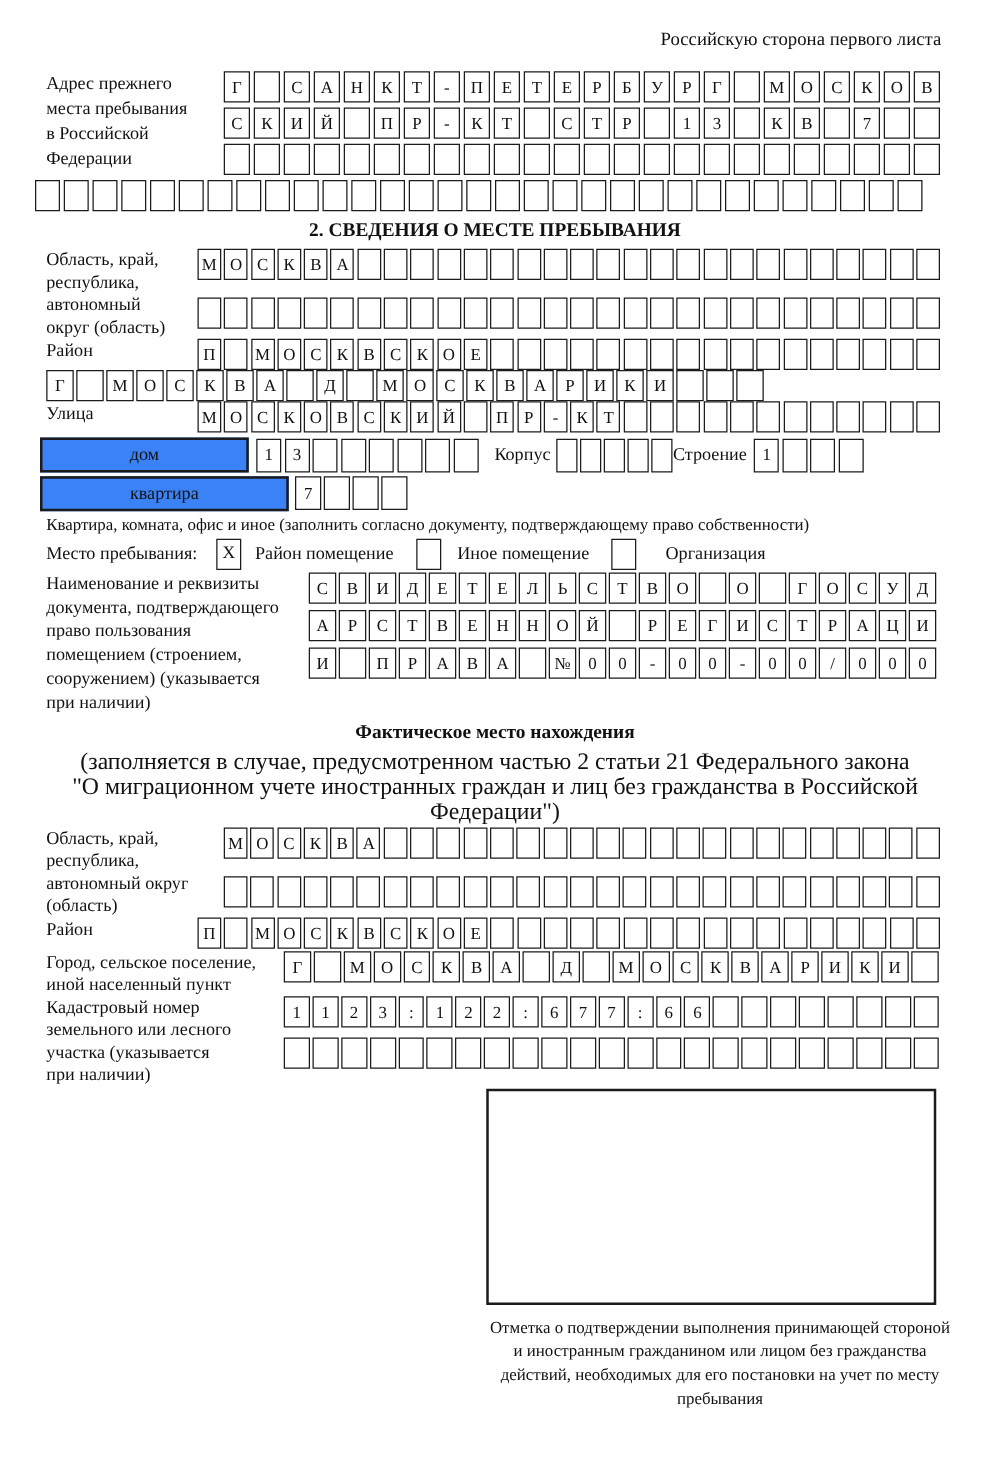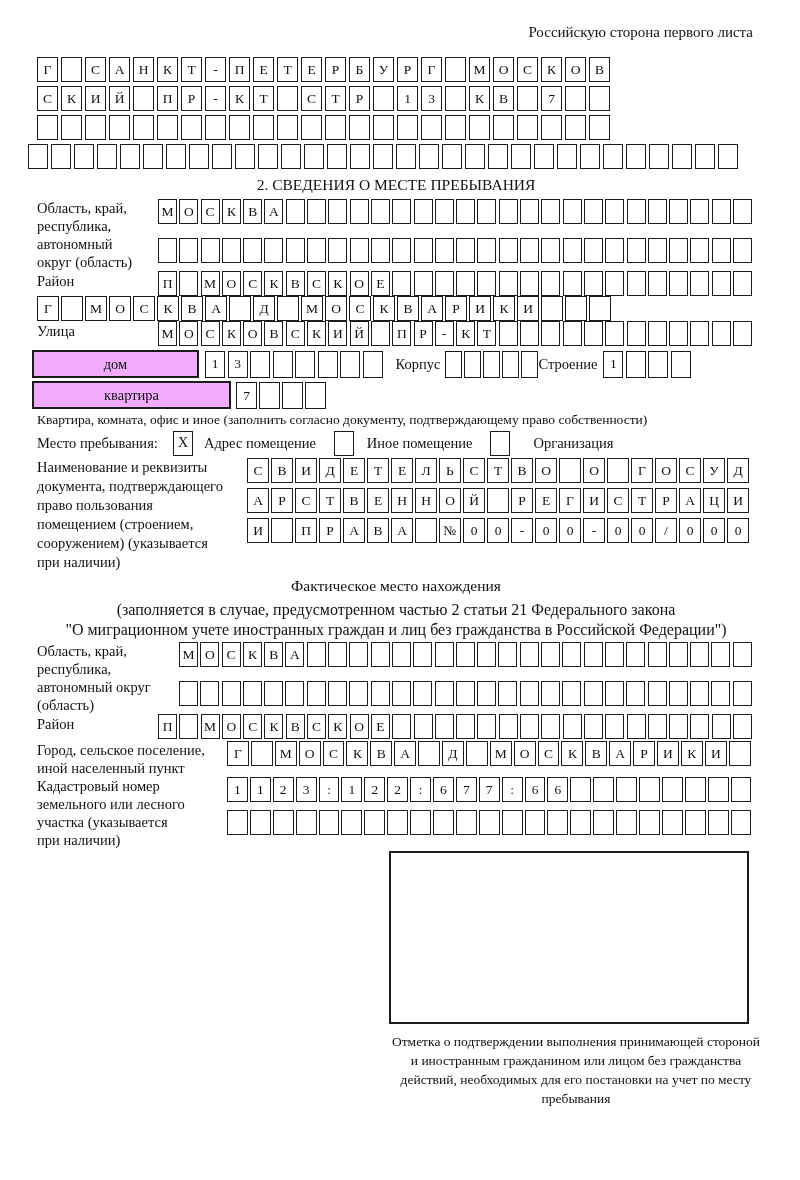--- a/index.html
+++ b/index.html
@@ -32,46 +32,50 @@
   .r21  { gap:2px; }    .r21  .c { width:22px; }
   .r27  { gap:2.3px; }  .r27  .c { width:19px; }
   .r22  { gap:2px; }    .r22  .c { width:21.9px; }
   .r23  { gap:2px; }    .r23  .c { width:20.9px; }
   .r8   { gap:2.5px; }  .r8   .c { width:20px; height:27px; }
   .r5k  { gap:2px; }    .r5k  .c { width:17px; height:27px; }
   .r4s  { gap:2.5px; }  .r4s  .c { width:20px; height:27px; }
   .r4k  { gap:2px; }    .r4k  .c { width:21px; height:27px; }
 
   .center-note { text-align:center; font-size:13px; line-height:17px; }
-  .sec-title { text-align:center; font-weight:normal; font-size:15.5px; line-height:20px; }
+  .sec-title { text-align:center; font-weight:bold; font-size:15.5px; line-height:20px; }
 
   .wbox { border:2px solid #1b1b1b; height:28px; display:flex; align-items:center; justify-content:center;
-          font-size:14.5px; flex:none; background:#f0abfc; }
+          font-size:14.5px; flex:none; background:#3b82f6; }
   .inline-lbl { font-size:14.5px; line-height:28px; flex:none; }
   .cap { font-size:13.5px; line-height:17px; }
 
   .cbx { flex:none; width:20px; height:25px; border:1.6px solid #1b1b1b; display:flex; align-items:center;
          justify-content:center; font-size:14px; background:#fff; }
   .mesto-row { display:flex; align-items:center; height:26px; font-size:14.5px; }
 
-  .fact-note { text-align:center; font-size:16px; line-height:20px; }
+  .fact-note { text-align:center; font-size:19px; line-height:20px; }
   .big-box { margin-left:352px; width:360px; height:173px; border:2px solid #1b1b1b; background:#fff; }
   .stamp-cap { margin-left:350px; width:378px; text-align:center; font-size:13.5px; line-height:19px; }
 
   .mb2{margin-bottom:2px}.mb3{margin-bottom:3px}.mb4{margin-bottom:4px}.mb6{margin-bottom:6px}
   .mb8{margin-bottom:8px}
 </style>
 </head>
 <body>
 
 <div class="page">
 
   <div class="header-note">Российскую сторона первого листа</div>
 
   <div class="frow mb4">
+    <div class="flabel" style="width:142px">Адрес прежнего
+места пребывания
+в Российской
+Федерации</div>
     <div class="rows" style="gap:4px">
       <div class="cells r24">
           <span class="c">Г</span>
           <span class="c"></span>
           <span class="c">С</span>
           <span class="c">А</span>
           <span class="c">Н</span>
           <span class="c">К</span>
           <span class="c">Т</span>
           <span class="c">-</span>
@@ -370,35 +374,35 @@
       </div>
     <div class="inline-lbl" style="">Строение</div>
     <div class="cells r4s" style="margin-left:6px">
         <span class="c">1</span>
         <span class="c"></span>
         <span class="c"></span>
         <span class="c"></span>
       </div>
   </div>
 
-  <div class="frow mb2" style="align-items:flex-end">
+  <div class="frow mb2" style="align-items:flex-start">
     <div class="wbox" style="width:199px;margin-left:-5px">квартира</div>
     <div class="cells r4k" style="margin-left:5px">
         <span class="c">7</span>
         <span class="c"></span>
         <span class="c"></span>
         <span class="c"></span>
       </div>
   </div>
   <div class="cap mb2">Квартира, комната, офис и иное (заполнить согласно документу, подтверждающему право собственности)</div>
 
   <div class="mesto-row mb2">
     <span style="width:136px">Место пребывания:</span>
     <span class="cbx">X</span>
-    <span style="margin-left:11px">Адрес помещение</span>
+    <span style="margin-left:11px">Район помещение</span>
     <span class="cbx" style="margin-left:18px"></span>
     <span style="margin-left:13px">Иное помещение</span>
     <span class="cbx" style="margin-left:18px"></span>
     <span style="margin-left:23px">Организация</span>
   </div>
 
   <div class="frow mb4">
     <div class="flabel lh19" style="width:210px">Наименование и реквизиты
 документа, подтверждающего
 право пользования

